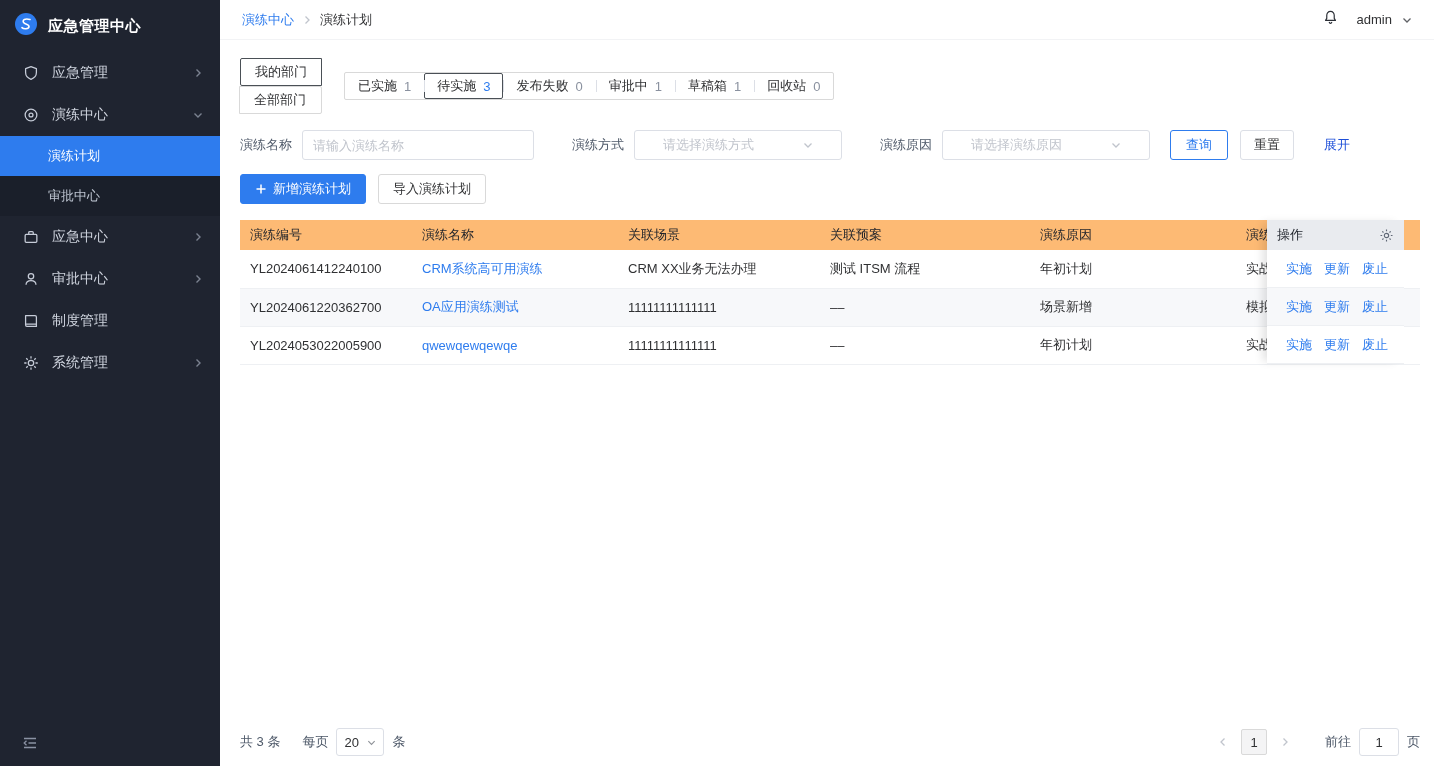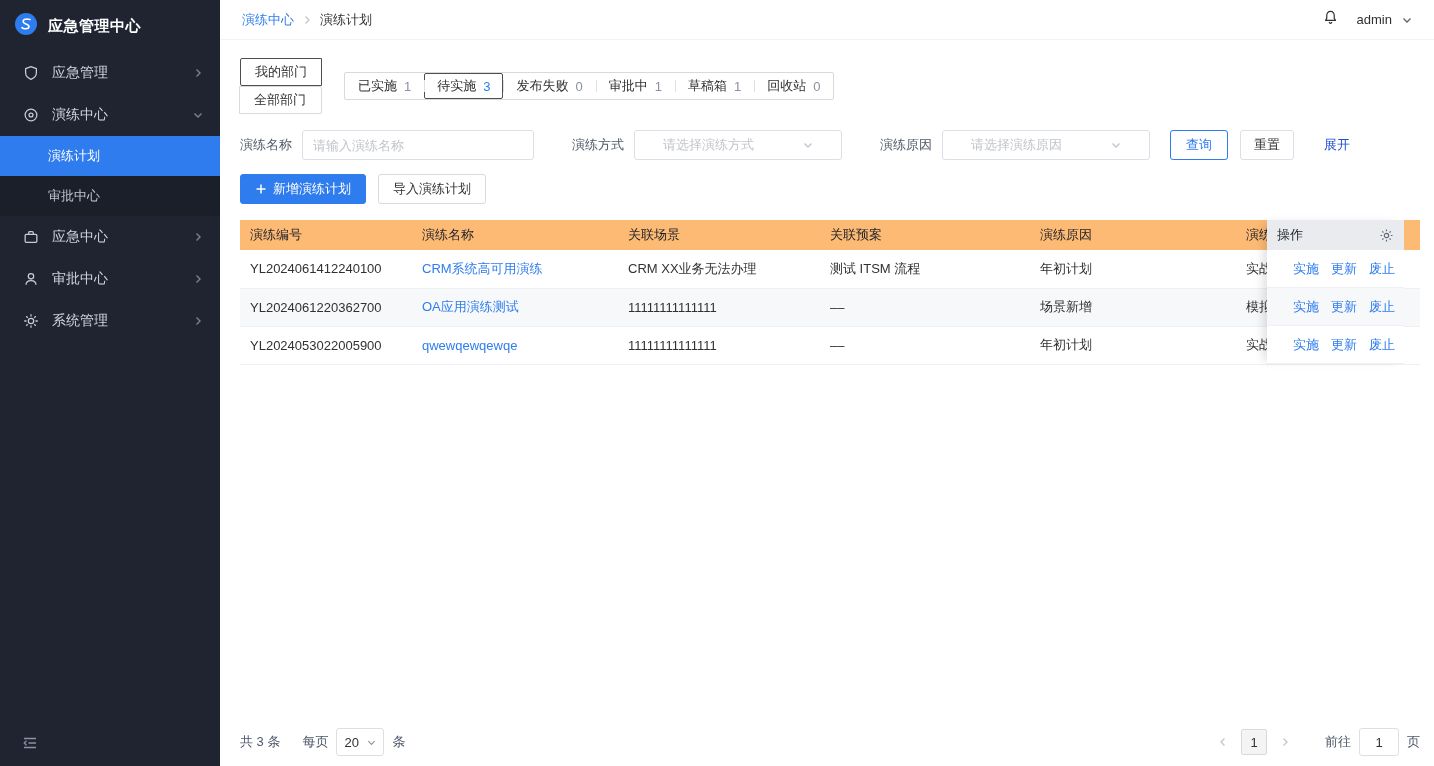--- a/index.html
+++ b/index.html
@@ -67,21 +67,21 @@
 
   
   .table-wrap { position:relative; margin-top:16px; }
   table.main-table { width:100%; border-collapse:collapse; table-layout:fixed; }
   .main-table th { background:#fdba74; height:30px; text-align:left; font-size:13px; font-weight:500; color:#1d2129; padding:0 10px; white-space:nowrap; overflow:hidden; }
   .main-table td { height:38px; font-size:13px; color:#303133; padding:0 10px; border-bottom:1px solid #eef0f3; white-space:nowrap; overflow:hidden; }
   .main-table tbody tr:nth-child(2) td { background:#f7f8fa; }
   .cell-link { color:#2e7cee; cursor:pointer; }
   .op-col { position:absolute; top:0; right:16px; width:137px; box-shadow:-7px 0 9px -3px rgba(0,0,0,.12); background:#a3a3a3; }
   .op-header { height:30px; background:#e9ebef; display:flex; align-items:center; justify-content:space-between; padding:0 10px; font-size:13px; font-weight:500; color:#1d2129; }
-  .op-row { height:38px; display:flex; align-items:center; gap:12px; padding:0 26px; border-bottom:1px solid #eef0f3; background:#fff; }
+  .op-row { height:38px; display:flex; align-items:center; gap:12px; padding:0 19px; border-bottom:1px solid #eef0f3; background:#fff; }
   .op-row.alt { background:#f7f8fa; }
   .op-link { font-size:13px; color:#2e7cee; cursor:pointer; white-space:nowrap; }
 
   
   .footer { margin-top:auto; height:48px; display:flex; align-items:center; font-size:13px; color:#4e5969; }
   .pp-select { width:48px; height:28px; border:1px solid #dcdfe6; border-radius:3px; display:inline-flex; align-items:center;
     justify-content:space-between; padding:0 7px; margin:0 8px; color:#303133; cursor:pointer; background:#fff; }
   .pager { margin-left:auto; display:flex; align-items:center; }
   .pg-arrow { width:28px; height:28px; display:inline-flex; align-items:center; justify-content:center; cursor:pointer; }
   .pg-num { min-width:26px; height:26px; margin:0 4px; display:inline-flex; align-items:center; justify-content:center;
@@ -152,20 +152,26 @@
       <svg class="mi" width="18" height="18" viewBox="0 0 20 20">
           <circle cx="10" cy="7" r="3" stroke="#c6ccd8" stroke-width="1.4" fill="none"></circle>
           <path d="M4.5 16.5 C4.5 13.5 7 11.8 10 11.8 C13 11.8 15.5 13.5 15.5 16.5" stroke="#c6ccd8" stroke-width="1.4" fill="none"></path>
         </svg>
       <span class="lbl">审批中心</span>
       <svg class="side-chevron" width="12" height="12" viewBox="0 0 12 12">
           <path d="M4.5 2.5 L8 6 L4.5 9.5" stroke="#9aa2b1" stroke-width="1.4" fill="none"></path>
         </svg>
     </div>
 
+    <div class="side-item">
+      <svg class="mi" width="18" height="18" viewBox="0 0 20 20">
+          <path d="M4 4 H14.5 C15.3 4 16 4.7 16 5.5 V16 H5.5 C4.7 16 4 15.3 4 14.5 Z M4 13.5 H16" stroke="#c6ccd8" stroke-width="1.4" fill="none" stroke-linejoin="round"></path>
+        </svg>
+      <span class="lbl">制度管理</span>
+    </div>
 
     <div class="side-item">
       <svg class="mi" width="18" height="18" viewBox="0 0 20 20">
           <circle cx="10" cy="10" r="3" stroke="#c6ccd8" stroke-width="1.4" fill="none"></circle>
           <path d="M10 2.5 V5 M10 15 V17.5 M2.5 10 H5 M15 10 H17.5 M4.7 4.7 L6.4 6.4 M13.6 13.6 L15.3 15.3 M15.3 4.7 L13.6 6.4 M6.4 13.6 L4.7 15.3" stroke="#c6ccd8" stroke-width="1.4" fill="none"></path>
         </svg>
       <span class="lbl">系统管理</span>
       <svg class="side-chevron" width="12" height="12" viewBox="0 0 12 12">
           <path d="M4.5 2.5 L8 6 L4.5 9.5" stroke="#9aa2b1" stroke-width="1.4" fill="none"></path>
         </svg>

